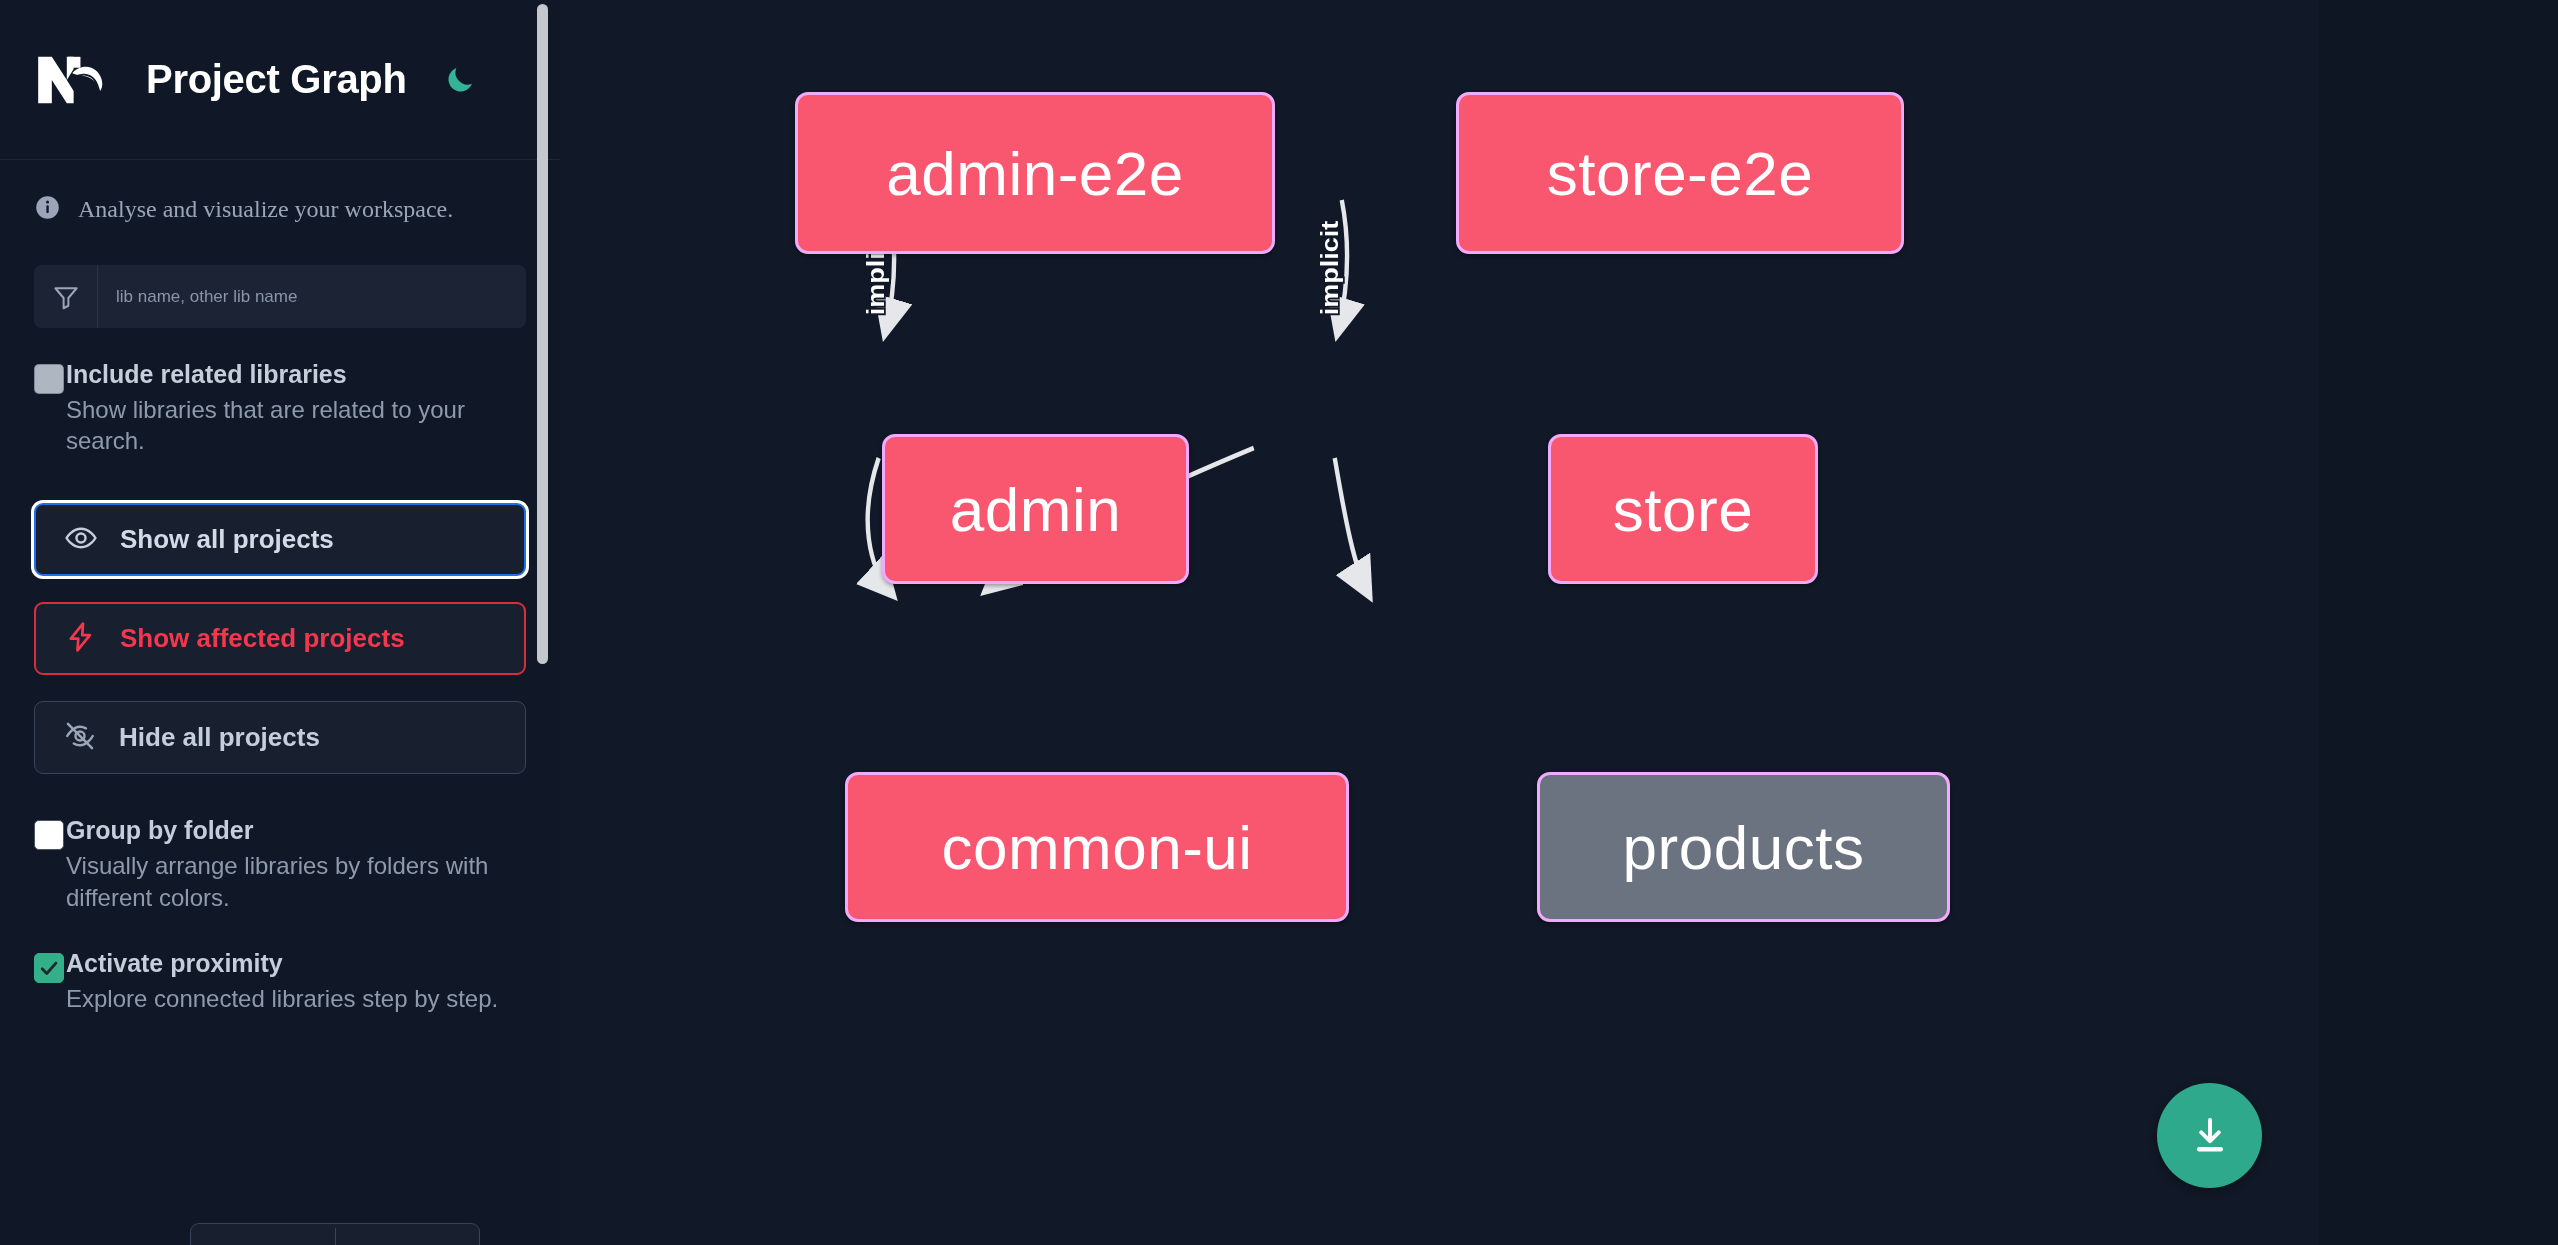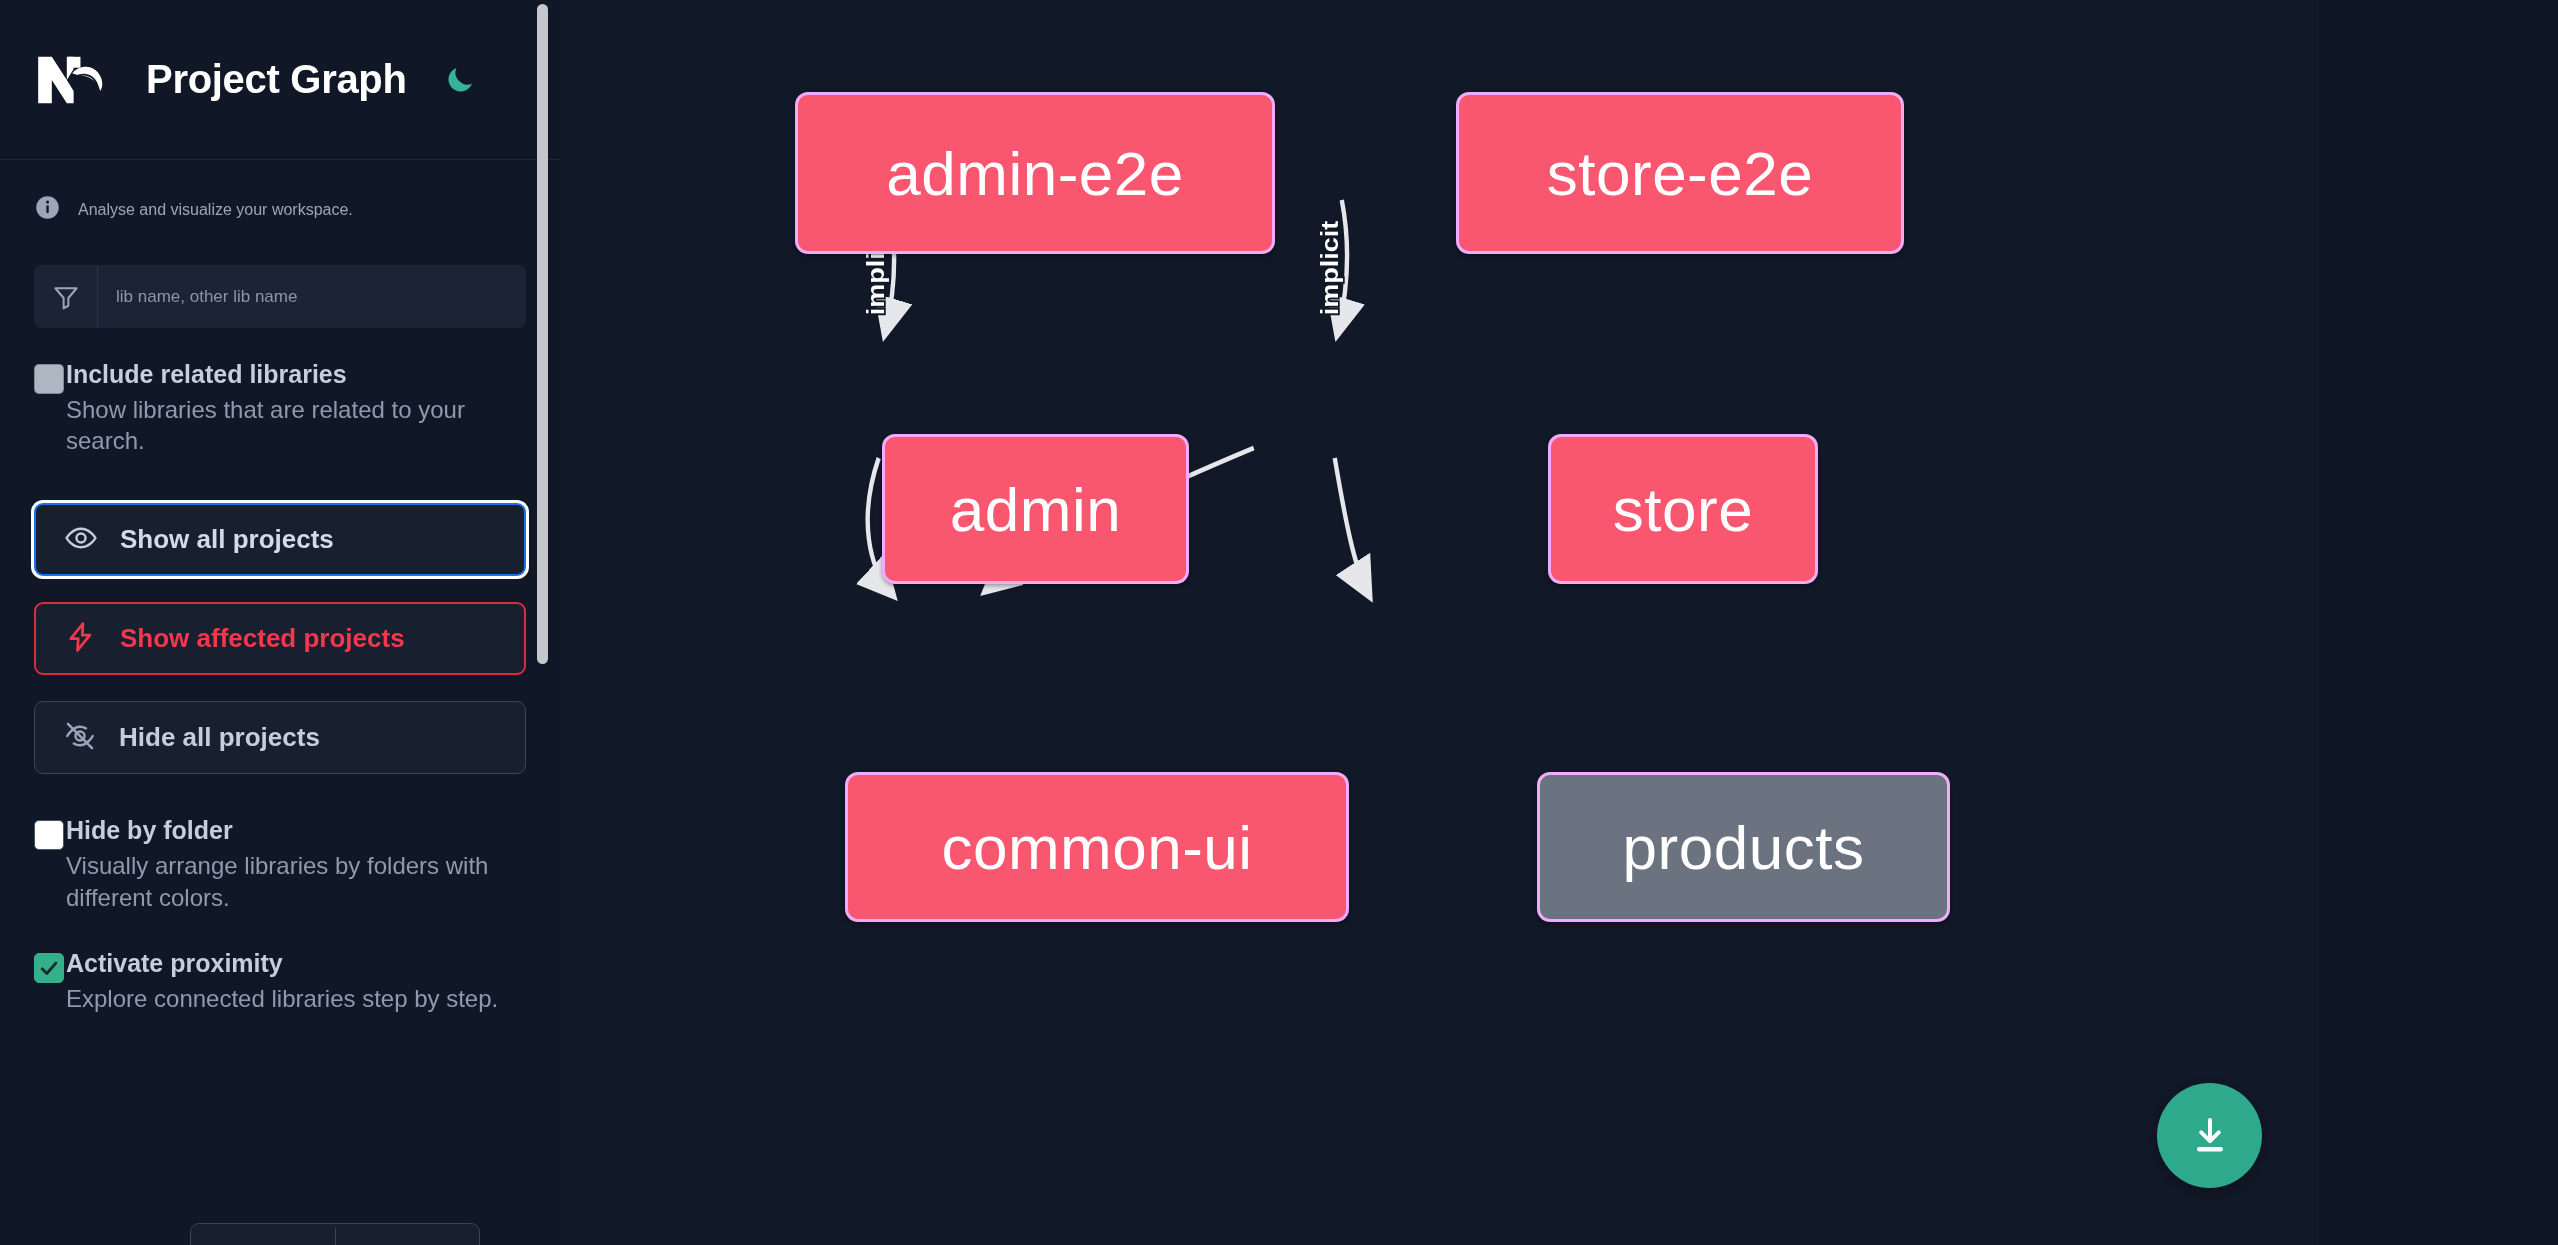--- a/index.html
+++ b/index.html
@@ -33,21 +33,21 @@
   .moon-btn {
     margin-left: 30px; width: 46px; height: 46px;
     display: flex; align-items: center; justify-content: center;
     cursor: pointer; background: none; border: none;
   }
 
   .sb-info {
     display: flex; align-items: center; gap: 17px;
     padding: 34px 34px 0 34px;
   }
-  .sb-info .txt { color: #9aa6b8; font-size: 16px; }
+  .sb-info .txt { color: #9aa6b8; font-size: 24px; font-family: Liberation Serif, serif; }
 
   .filter-row {
     margin: 40px 34px 0 34px;
     height: 63px;
     display: flex; align-items: stretch;
     background: #1b2334;
     border-radius: 8px;
     overflow: hidden;
   }
   .filter-icon-box {
@@ -224,21 +224,21 @@
           <circle cx="12" cy="12" r="3.2" fill="none" stroke="#9aa6b8" stroke-width="1.7"></circle>
           <path d="M3.5 3.5 20.5 20.5" stroke="#9aa6b8" stroke-width="1.8" stroke-linecap="round"></path>
         </svg>
       </span>
       <span class="btn-label">Hide all projects</span>
     </div>
 
     <div class="chk-row" style="margin-top:42px">
       <span class="chk white"></span>
       <span class="chk-text">
-        <div class="chk-label">Hide by folder</div>
+        <div class="chk-label">Group by folder</div>
         <div class="chk-desc">Visually arrange libraries by folders with different colors.</div>
       </span>
     </div>
 
     <div class="chk-row" style="margin-top:36px">
       <span class="chk green">
         <svg width="22" height="22" viewBox="0 0 24 24" aria-hidden="true">
           <path d="M4.5 12.8 9.6 18 19.5 6.6" fill="none" stroke="#1b2a25" stroke-width="3" stroke-linecap="round" stroke-linejoin="round"></path>
         </svg>
       </span>

